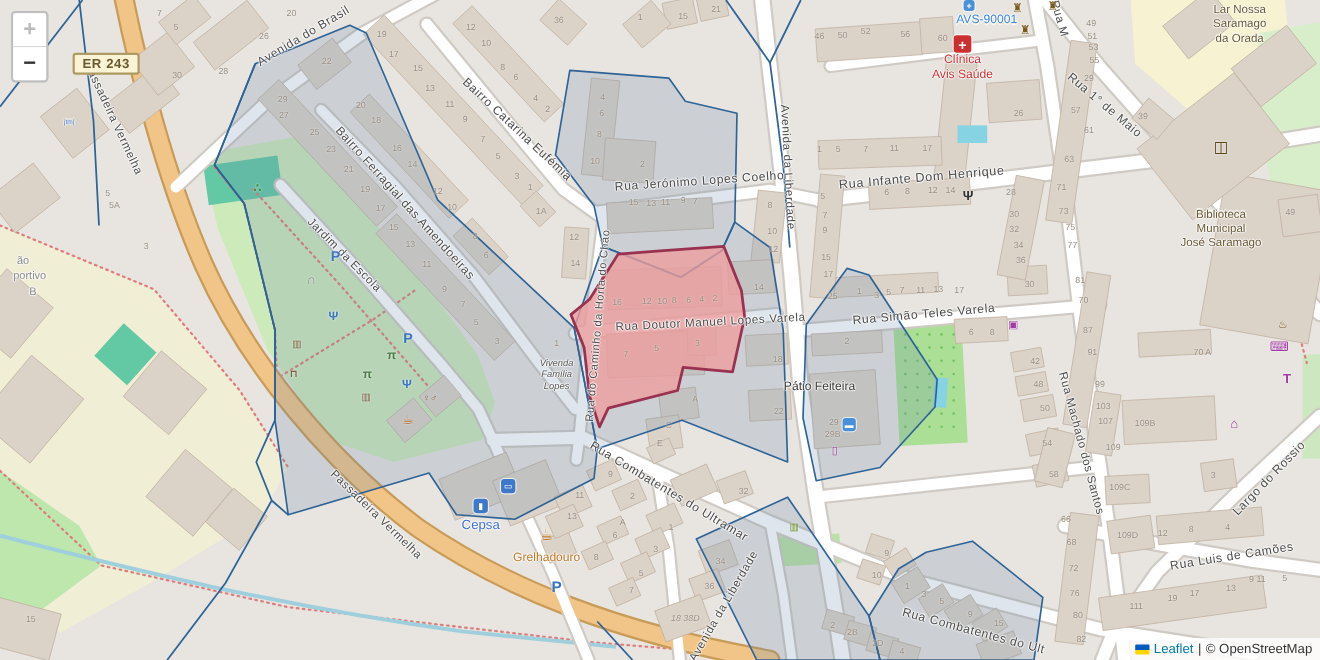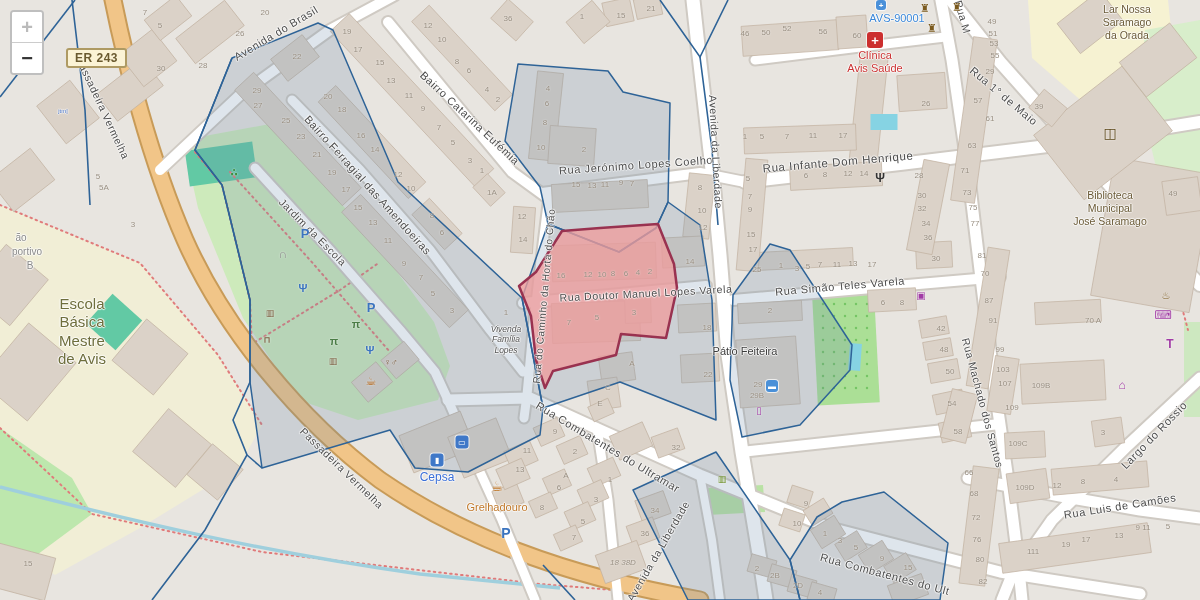--- a/index.html
+++ b/index.html
@@ -273,26 +273,20 @@
       <div class="street" style="left: 1004px; top: 96px; font-size: 11px; transform: translate(-50%, -50%) rotate(40deg);">Rua 1° de Maio</div>
       <div class="street" style="left: 963px; top: 17px; font-size: 10.5px; transform: translate(-50%, -50%) rotate(74deg);">Rua M</div>
       <div class="street" style="left: 840px; top: 286px; font-size: 11px; transform: translate(-50%, -50%) rotate(-5deg);">Rua Simão Teles Varela</div>
       <div class="street" style="left: 646px; top: 293px; font-size: 10.5px; transform: translate(-50%, -50%) rotate(-3deg);">Rua Doutor Manuel Lopes Varela</div>
       <div class="street" style="left: 544px; top: 296px; font-size: 10px; transform: translate(-50%, -50%) rotate(-85deg);">Rua do Caminho da Horta do Chão</div>
       <div class="street" style="left: 608px; top: 447px; font-size: 11px; transform: translate(-50%, -50%) rotate(31deg);">Rua Combatentes do Ultramar</div>
       <div class="street" style="left: 885px; top: 574px; font-size: 11px; transform: translate(-50%, -50%) rotate(15deg);">Rua Combatentes do Ult</div>
       <div class="street" style="left: 983px; top: 403px; font-size: 10.5px; transform: translate(-50%, -50%) rotate(75deg);">Rua Machado dos Santos</div>
       <div class="street" style="left: 1120px; top: 506px; font-size: 11px; transform: translate(-50%, -50%) rotate(-9deg);">Rua Luis de Camões</div>
       <div class="street" style="left: 1154px; top: 435px; font-size: 11px; transform: translate(-50%, -50%) rotate(-46deg);">Largo do Rossio</div>
-      <div class="place" style="left: 82px; top: 332px; font-size: 15px; color: rgb(110, 110, 60);">
-        <div>Escola</div>
-        <div>Básica</div>
-        <div>Mestre</div>
-        <div>de Avis</div>
-      </div>
       <div class="place" style="left: 21px; top: 238px; font-size: 10px; color: rgb(138, 138, 138);">
         <div>ão</div>
       </div>
       <div class="place" style="left: 27px; top: 252px; font-size: 10px; color: rgb(138, 138, 138);">
         <div>portivo</div>
       </div>
       <div class="place" style="left: 30px; top: 266px; font-size: 10px; color: rgb(138, 138, 138);">
         <div>B</div>
       </div>
       <div class="place" style="left: 63px; top: 112px; font-size: 6px; color: rgb(74, 118, 201);">
@@ -561,13 +555,19 @@
       <div class="chip" style="left: 772px; top: 386px; width: 12px; height: 12px; background: rgb(74, 144, 216); font-size: 8px;">▬</div>
     </div>
 
   <div id="zoomctl">
     <div class="zbtn" id="zin">+</div>
     <div class="zbtn" id="zout">−</div>
   </div>
 
   <div id="shield">ER 243</div>
 
+  <div id="attrib">
+    <span id="uaflag"></span>
+    <a href="#">Leaflet</a>
+    <span>|</span>
+    <span>© OpenStreetMap</span>
+  </div>
 </div>
 
 </body></html>

